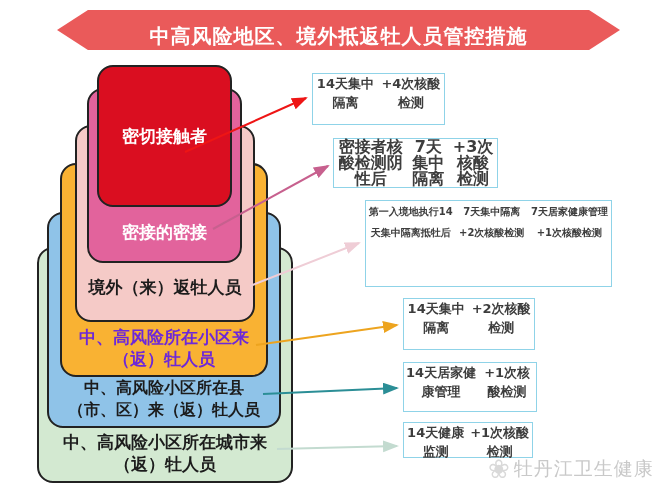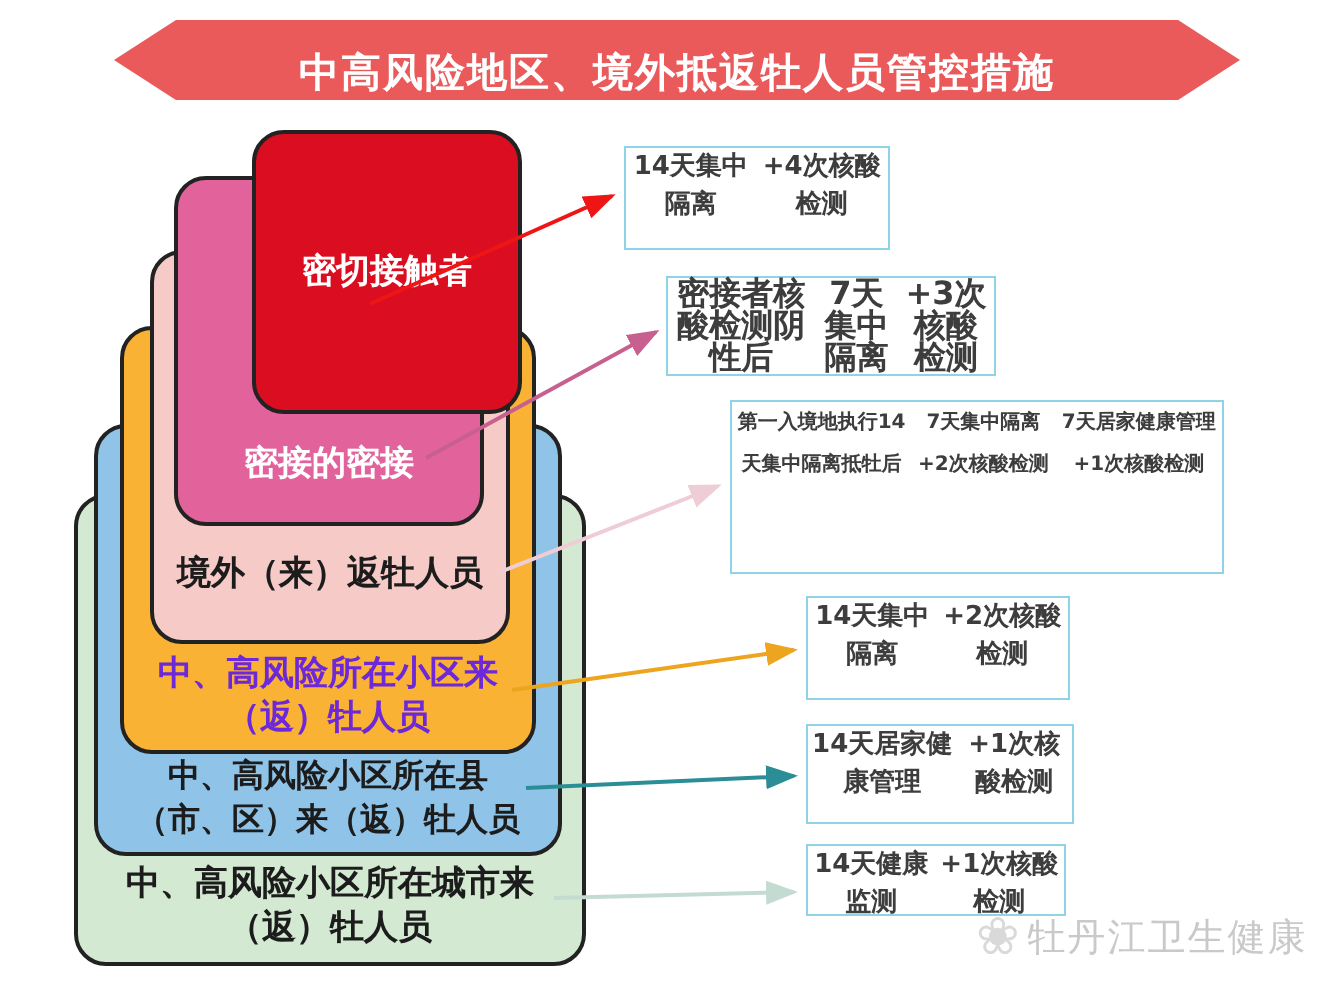--- a/index.html
+++ b/index.html
@@ -21,21 +21,21 @@
   .layer-label {
     position:absolute; left:0; right:0; text-align:center;
     font-weight:bold; font-size:17px; line-height:22px;
   }
   .layer-city      { left:37px;  top:247px; width:256px; height:236px; }
   .layer-county    { left:47px;  top:212px; width:234px; height:216px; }
   .layer-community { left:60px;  top:163px; width:208px; height:214px; }
   .layer-overseas  { left:75px;  top:125px; width:180px; height:197px; }
   .layer-coc       { left:87px;  top:88px;  width:155px; height:175px; }
   .layer-cc        { left:97px;  top:65px;  width:135px; height:142px;
-                     display:flex; align-items:center; justify-content:center;margin-left:29px; }
+                     display:flex; align-items:center; justify-content:center; }
   .layer-cc .layer-label        { position:static; }
   .layer-coc .layer-label       { bottom:18px; }
   .layer-overseas .layer-label  { bottom:22px; }
   .layer-community .layer-label { bottom:5px; }
   .layer-county .layer-label    { bottom:5px; font-size:16px; }
   .layer-city .layer-label      { bottom:6px; }
   
   .arrows { position:absolute; left:0; top:0; width:662px; height:500px; pointer-events:none; }
   
   .mbox {

